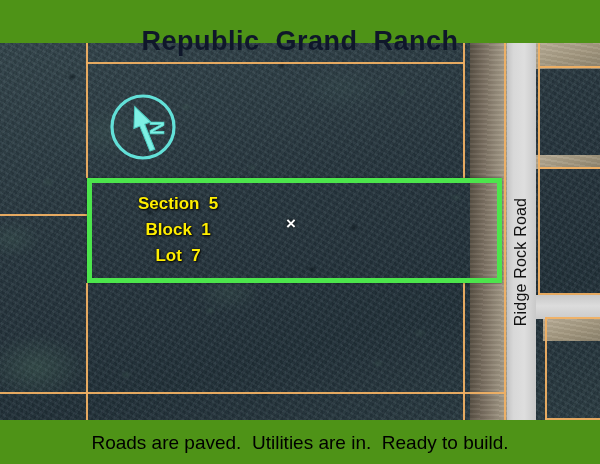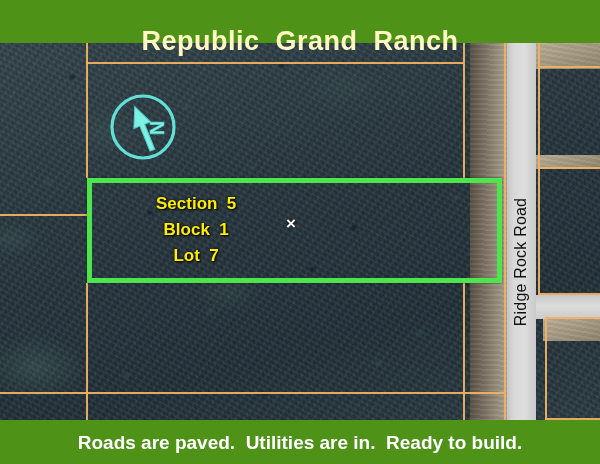--- a/index.html
+++ b/index.html
@@ -34,32 +34,32 @@
   }
   #banner-top {
     top: 0;
     height: 43px;
   }
   #banner-bottom {
     top: 420px;
     height: 44px;
   }
   .banner-title {
-    color: #fef9c3;
+    color: #0f172a;
     font-size: 27px;
     font-weight: bold;
     letter-spacing: 0.5px;
     white-space: pre;
     line-height: 1;
     margin-top: 40px;
   }
   .banner-sub {
-    color: #ffffff;
+    color: #000000;
     font-size: 19px;
-    font-weight: bold;
+    font-weight: normal;
     white-space: pre;
     line-height: 1;
   }
 
   
   #map {
     position: absolute;
     left: 0;
     top: 43px;
     width: 600px;
@@ -169,21 +169,21 @@
     width: 415px;
     height: 105px;
     border: 5px solid #4ce54c;
     z-index: 12;
     box-shadow: 0 0 2px rgba(0,0,0,.45);
   }
 
   
   #lot-info {
     position: absolute;
-    left: 156px;
+    left: 138px;
     top: 148px;
     z-index: 20;
     text-align: center;
     color: #ffee00;
     font-size: 17px;
     font-weight: bold;
     line-height: 1.52;
     text-shadow: 0 0 3px rgba(0,0,0,.9), 1px 1px 2px rgba(0,0,0,.9);
     white-space: pre;
   }

